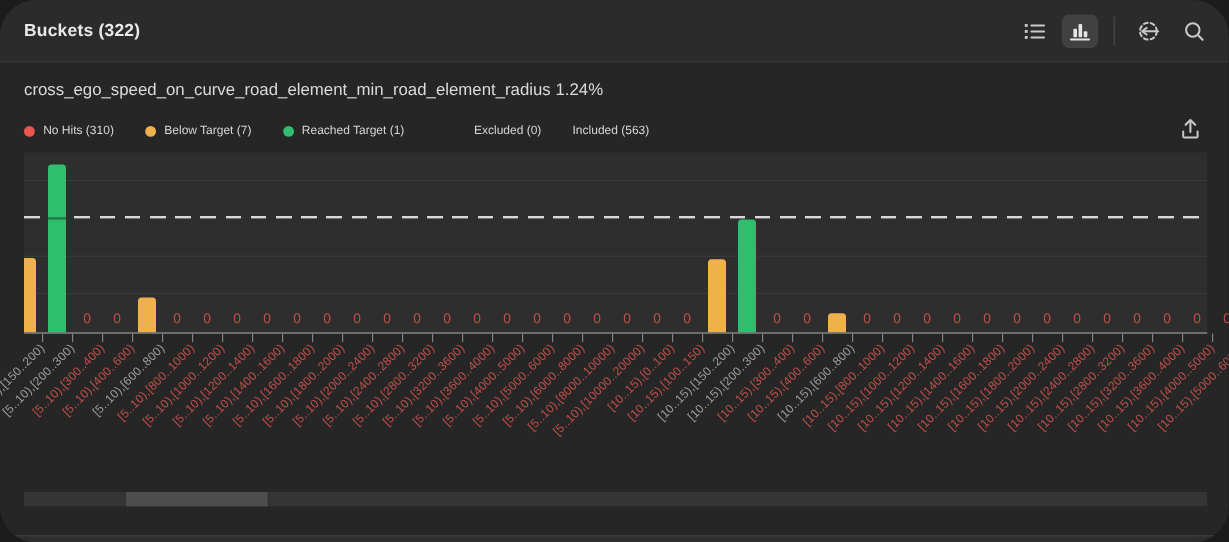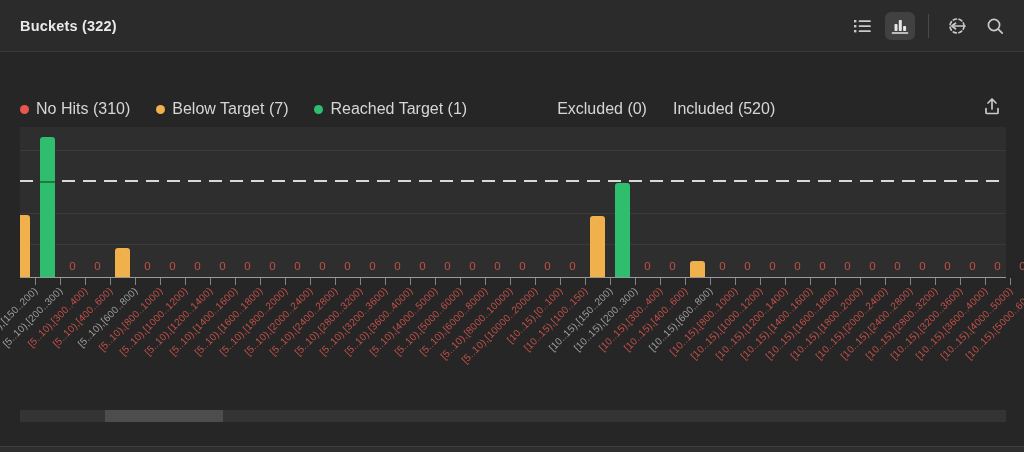--- a/index.html
+++ b/index.html
@@ -1,35 +1,35 @@
 <!DOCTYPE html>
 <html><head>
 <meta charset="utf-8">
 <style>
   html,body{margin:0;padding:0;background:#1c1c1c;}
   .app{position:relative;width:1024px;height:452px;background:#262626;overflow:hidden;
-       font-family:"Liberation Sans",sans-serif;-webkit-font-smoothing:antialiased;}
+       font-family:"Liberation Sans",sans-serif;border-radius:30px;-webkit-font-smoothing:antialiased;}
   
   .header{position:absolute;top:0;left:0;right:0;height:52px;background:#2b2b2b;
           border-bottom:1px solid #3a3a3a;display:flex;align-items:center;
           padding:0 14px 0 20px;box-sizing:border-box;}
   .header-title{font-size:14.5px;font-weight:700;color:#e9e9e9;letter-spacing:.2px;}
   .toolbar{margin-left:auto;display:flex;align-items:center;gap:8px;}
   .icon-btn{width:30px;height:28px;display:flex;align-items:center;justify-content:center;
             border-radius:6px;cursor:pointer;}
   .icon-btn.selected{background:#414141;}
   .icon-btn svg{display:block;}
   .vdivider{width:1px;height:24px;background:#4a4a4a;margin:0 5px;}
   
   .metric-row{position:absolute;top:66px;left:20px;font-size:14px;color:#dbdbdb;}
   .legend-row{position:absolute;top:98px;left:20px;right:18px;height:22px;display:flex;
-              align-items:center;font-size:16px;color:#d6d6d6;}
+              align-items:center;font-size:10px;color:#d6d6d6;}
   .legend-item{display:flex;align-items:center;gap:7px;margin-right:26px;cursor:pointer;}
   .dot{width:9px;height:9px;border-radius:50%;flex:0 0 auto;}
-  .legend-counters{display:flex;gap:26px;margin-left:64px;}
+  .legend-counters{display:flex;gap:26px;margin-left:32px;}
   .export-btn{margin-left:auto;width:28px;height:26px;display:flex;align-items:center;
               justify-content:center;cursor:pointer;}
   
   .chart-area{position:absolute;top:127px;left:0;width:1024px;height:283px;}
   .plot-bg{position:absolute;left:20px;top:0;width:986px;height:150px;background:#2e2e2e;}
   .gridline{position:absolute;left:20px;width:986px;height:1px;background:#3a3a3a;}
   .dashed-line{position:absolute;left:20px;top:53px;width:986px;height:2px;
     background:repeating-linear-gradient(90deg,#d9d9d9 0 13px,rgba(0,0,0,0) 13px 21px);}
   .plot-clip{position:absolute;left:20px;top:0;width:986px;height:150px;overflow:hidden;}
   .bar{position:absolute;bottom:0;width:15px;border-radius:3px 3px 0 0;}
@@ -95,37 +95,42 @@
         <span>
           <svg class="svgicon" width="22" height="22" viewBox="0 0 22 22">
             <circle cx="10" cy="10" r="5.6"></circle>
             <line x1="14.2" y1="14.2" x2="18.2" y2="18.2"></line>
           </svg>
         </span>
       </div>
     </div>
   </div>
 
+  <div class="metric-row">
+    <span>cross_ego_speed_on_curve_road_element_min_road_element_radius</span>
+    <span> </span>
+    <span>1.24%</span>
+  </div>
 
   <div class="legend-row">
     <div class="legend-item">
       <span class="dot" style="background: rgb(232, 86, 79);"></span>
       <span>No Hits (310)</span>
     </div>
     <div class="legend-item">
       <span class="dot" style="background: rgb(240, 177, 77);"></span>
       <span>Below Target (7)</span>
     </div>
     <div class="legend-item">
       <span class="dot" style="background: rgb(47, 190, 110);"></span>
       <span>Reached Target (1)</span>
     </div>
     <div class="legend-counters">
       <span>Excluded (0)</span>
-      <span>Included (520)</span>
+      <span>Included (563)</span>
     </div>
     <div class="export-btn">
       <span>
         <svg class="svgicon" width="20" height="22" viewBox="0 0 20 22">
           <line x1="10" y1="3.5" x2="10" y2="13"></line>
           <path d="M6 7 L10 3 L14 7" fill="none"></path>
           <path d="M4 12.5 V16.5 Q4 17.5 5 17.5 H15 Q16 17.5 16 16.5 V12.5" fill="none"></path>
         </svg>
       </span>
     </div>

